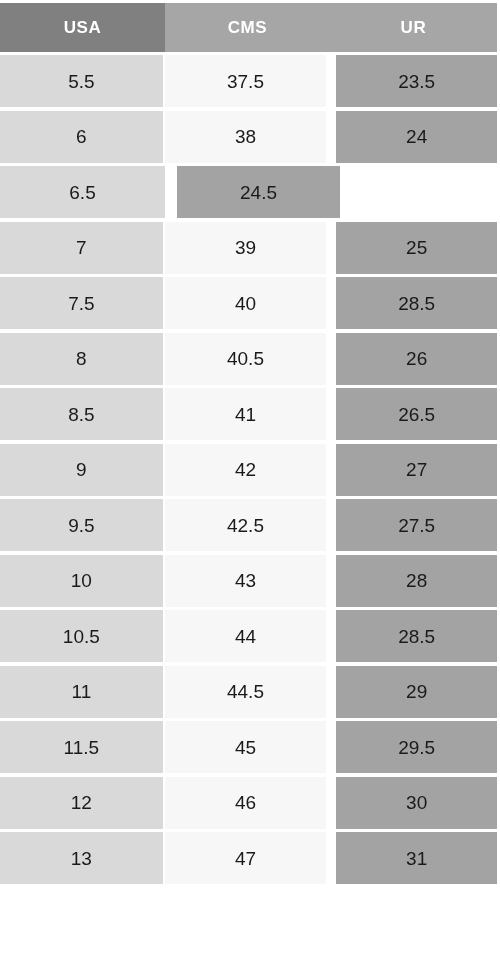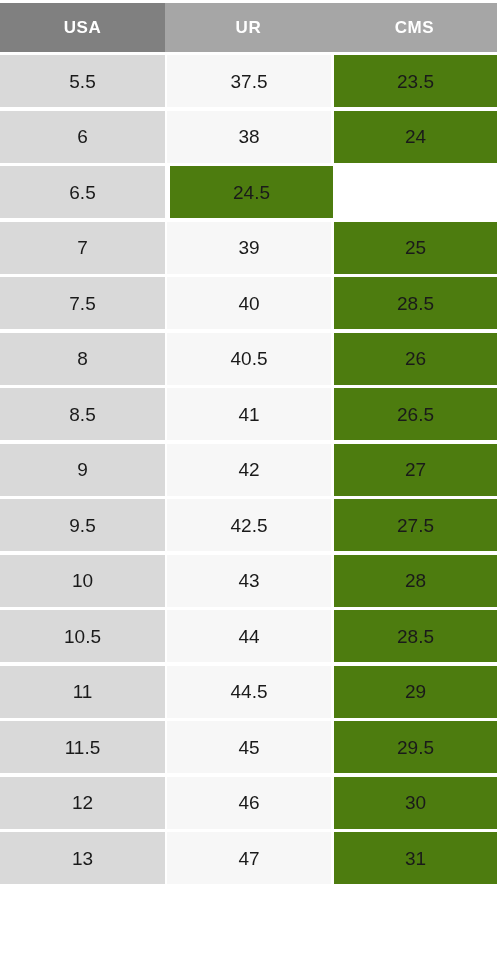--- a/index.html
+++ b/index.html
@@ -78,32 +78,33 @@
     background: #d9d9d9;
   }
   .spacer-a { width: 2px; background: #ffffff; }
   .td-ur {
     width: 164px;
     background: #f7f7f7;
   }
   .spacer-b { width: 3px; background: #ffffff; }
   .td-cms {
     width: 163px;
-    background: #4d7c0f;
+    background: #a3a3a3;
+    margin-left: 7px;
   }
 </style>
 </head>
 <body>
 
 <div class="size-table">
 
   <div class="thead">
     <div class="th th-usa">USA</div>
+    <div class="th th-cms">CMS</div>
     <div class="th th-ur">UR</div>
-    <div class="th th-cms">CMS</div>
   </div>
 
   <div class="tbody">
 
     <div class="trow">
       <div class="td td-usa">5.5</div>
       <div class="spacer-a"></div>
       <div class="td td-ur">37.5</div>
       <div class="spacer-b"></div>
       <div class="td td-cms">23.5</div>

